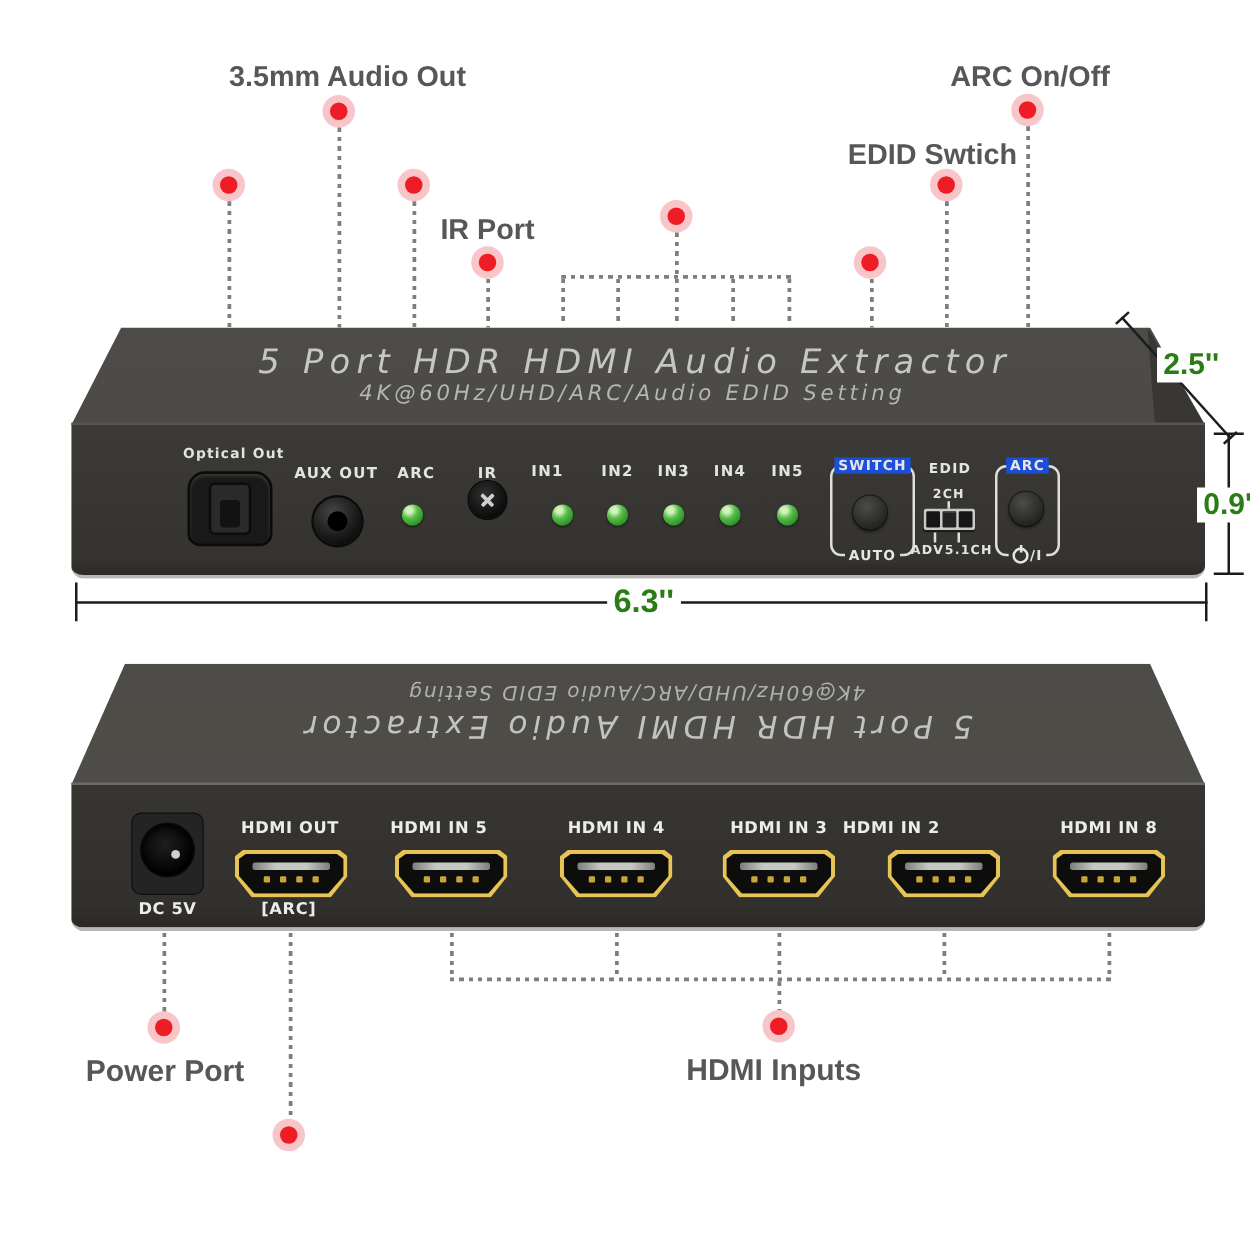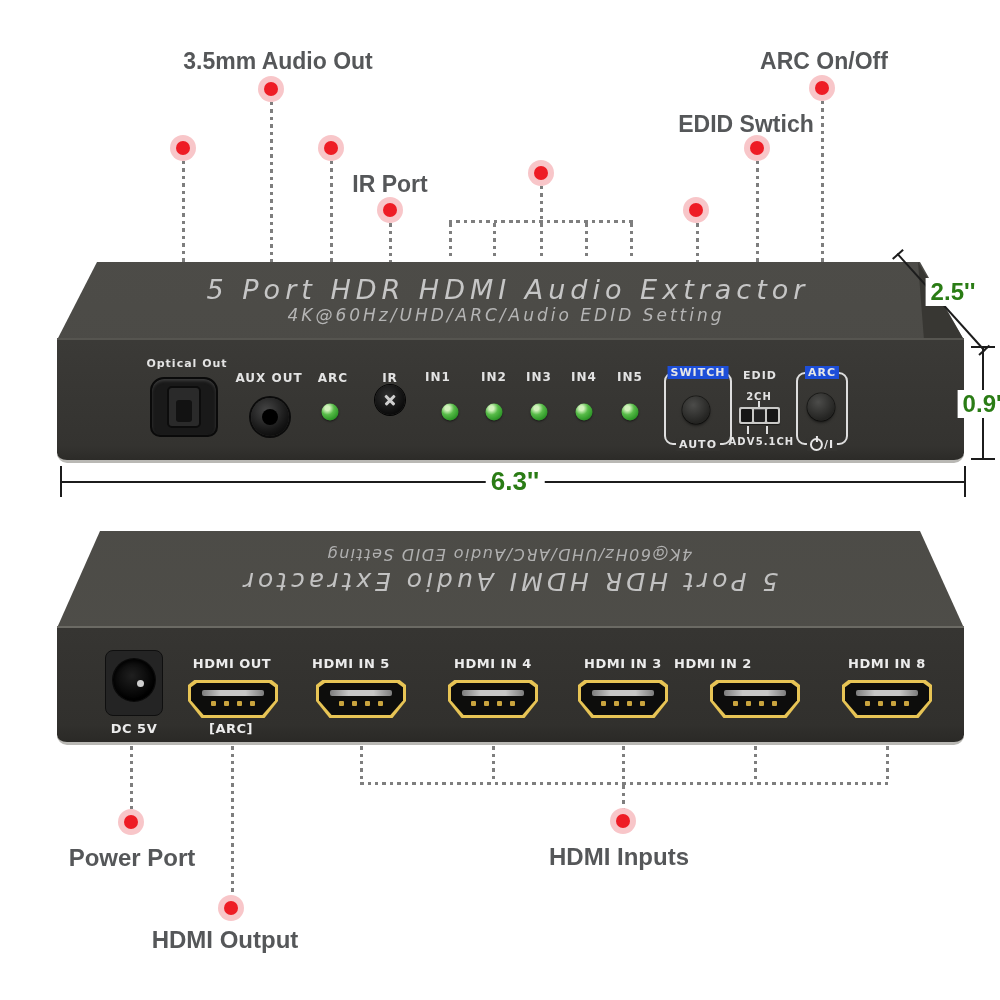--- a/index.html
+++ b/index.html
@@ -320,21 +320,20 @@
         </div>
       </div>
   </div>
 
   <div class="vline" style="left:118px;top:746px;height:64px"></div>
   <div class="dot" style="left:119px;top:822px"></div>
   <div class="lbl" style="left:120px;top:858px;font-size:24px">Power Port</div>
 
   <div class="vline" style="left:219px;top:746px;height:150px"></div>
   <div class="dot" style="left:219px;top:908px"></div>
-  <div class="lbl" style="left:213px;top:940px;font-size:24px">HDMI Output</div>
 
   <div class="vline" style="left:348px;top:746px;height:37px"></div>
   <div class="vline" style="left:480px;top:746px;height:37px"></div>
   <div class="vline" style="left:610px;top:746px;height:37px"></div>
   <div class="vline" style="left:742px;top:746px;height:37px"></div>
   <div class="vline" style="left:874px;top:746px;height:37px"></div>
   <div class="hline" style="left:348px;top:782px;width:529px"></div>
   <div class="vline" style="left:610px;top:785px;height:25px"></div>
   <div class="dot" style="left:611px;top:821px"></div>
   <div class="lbl" style="left:607px;top:857px;font-size:24px">HDMI Inputs</div>

